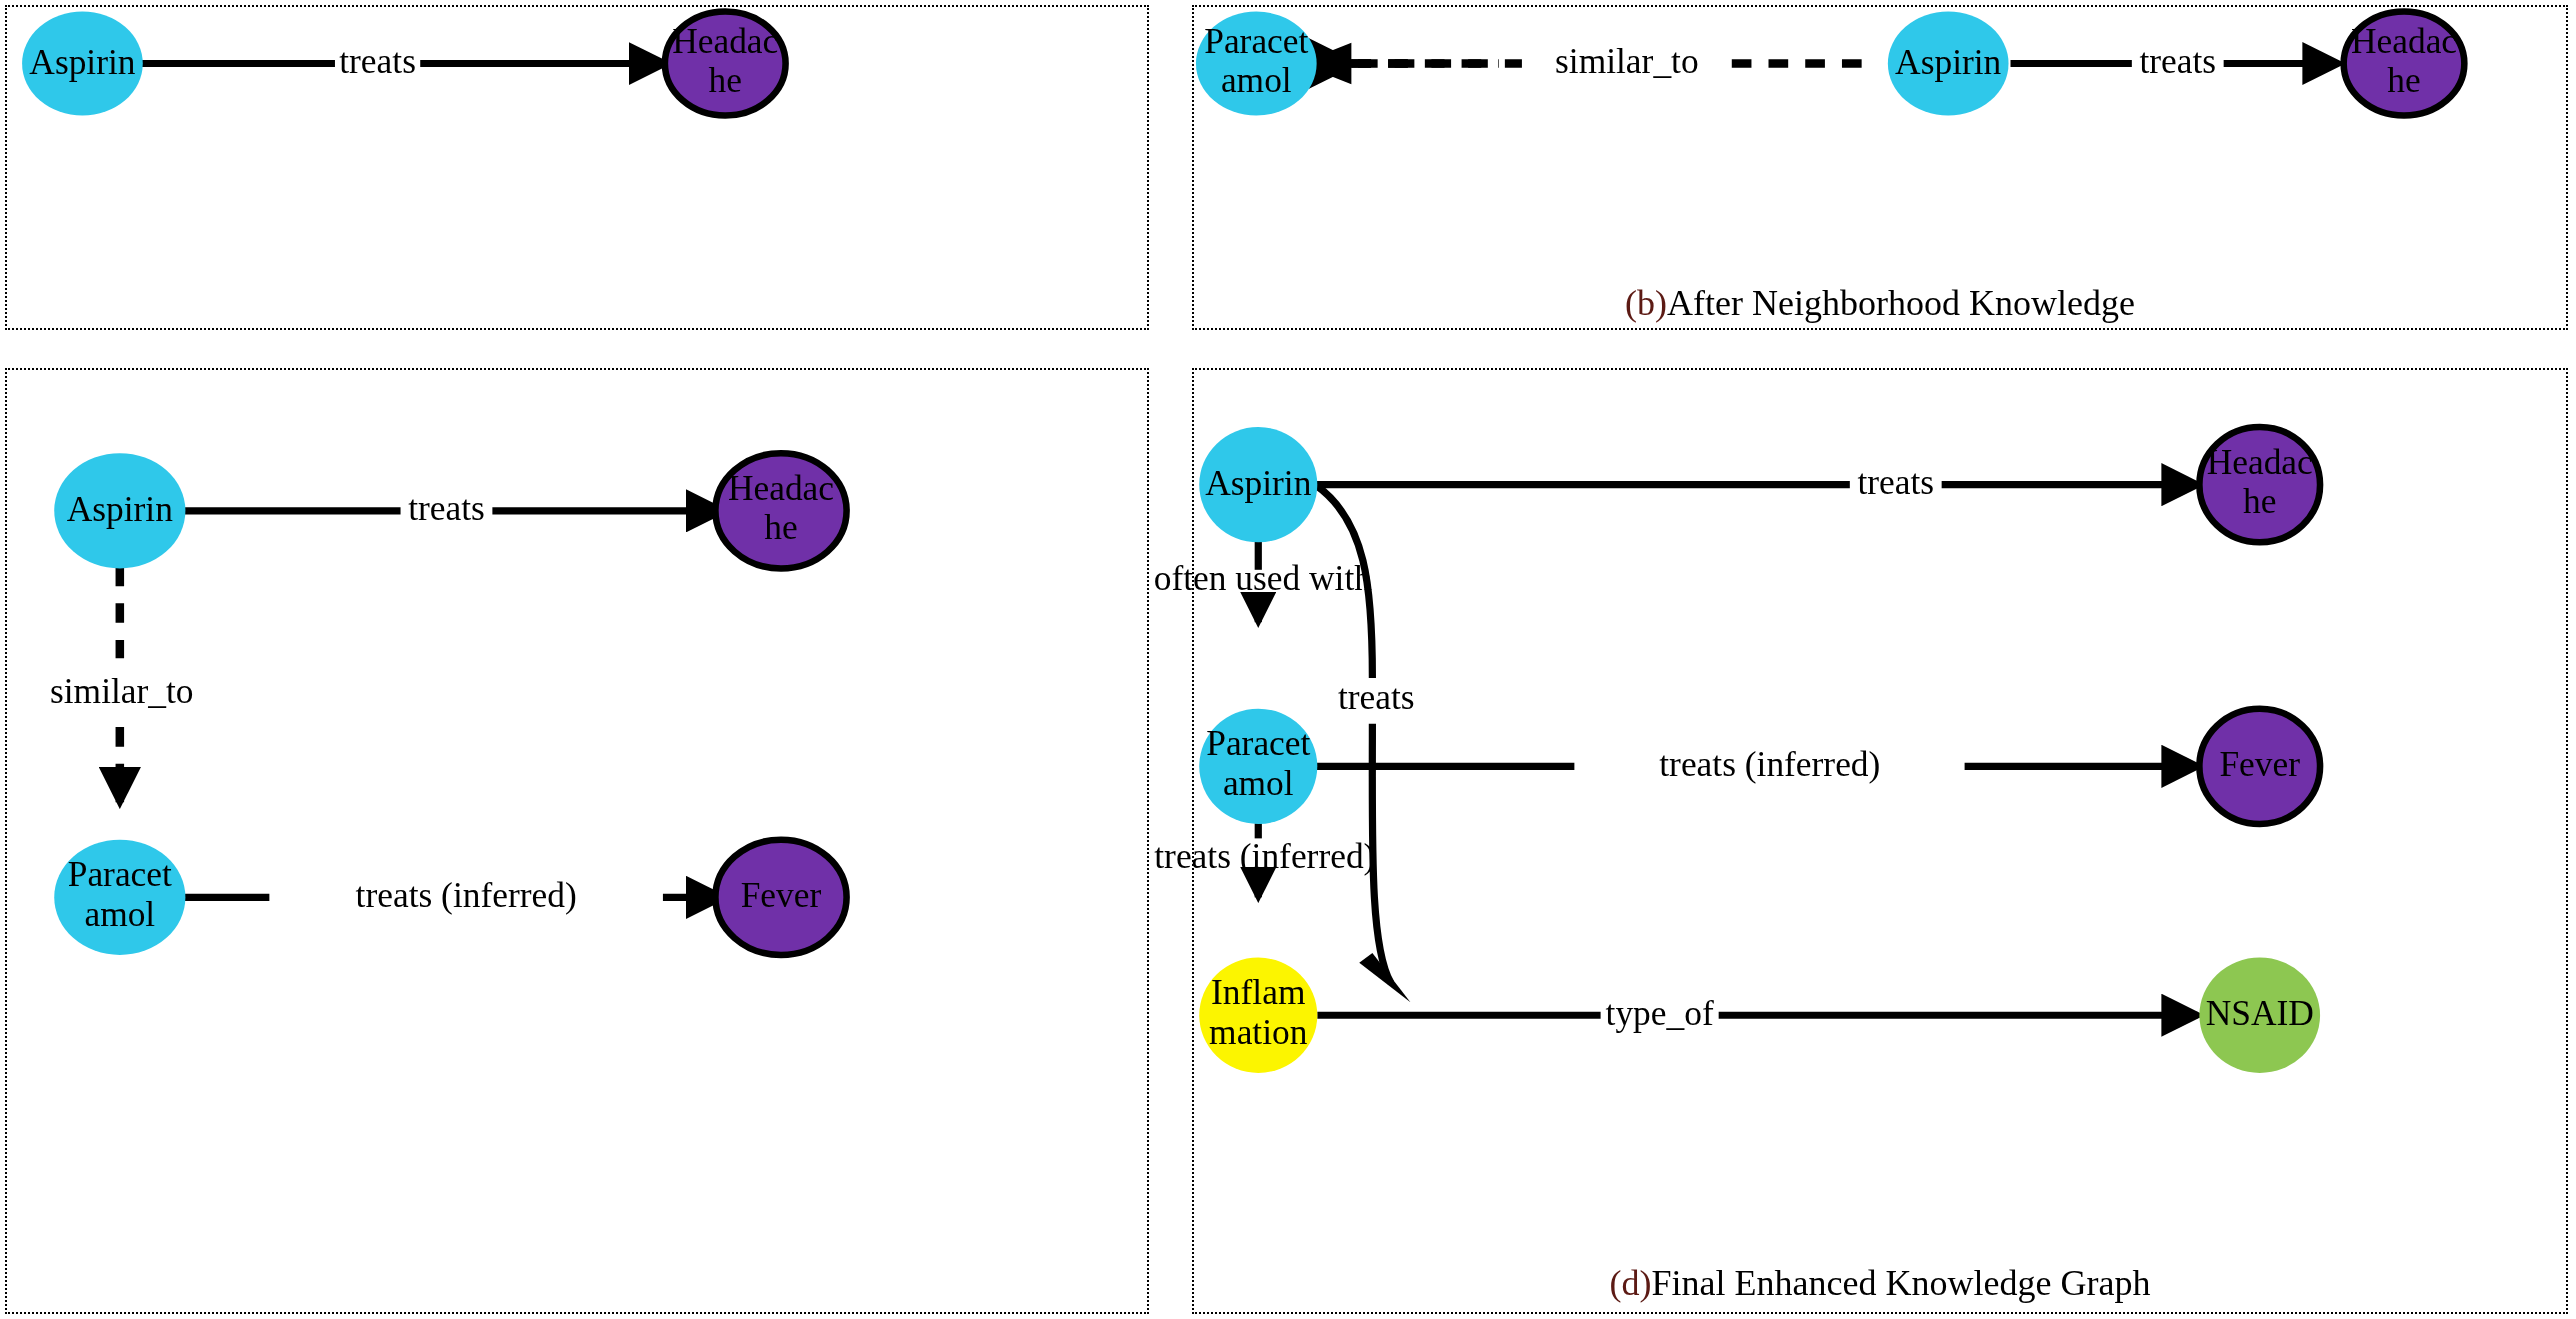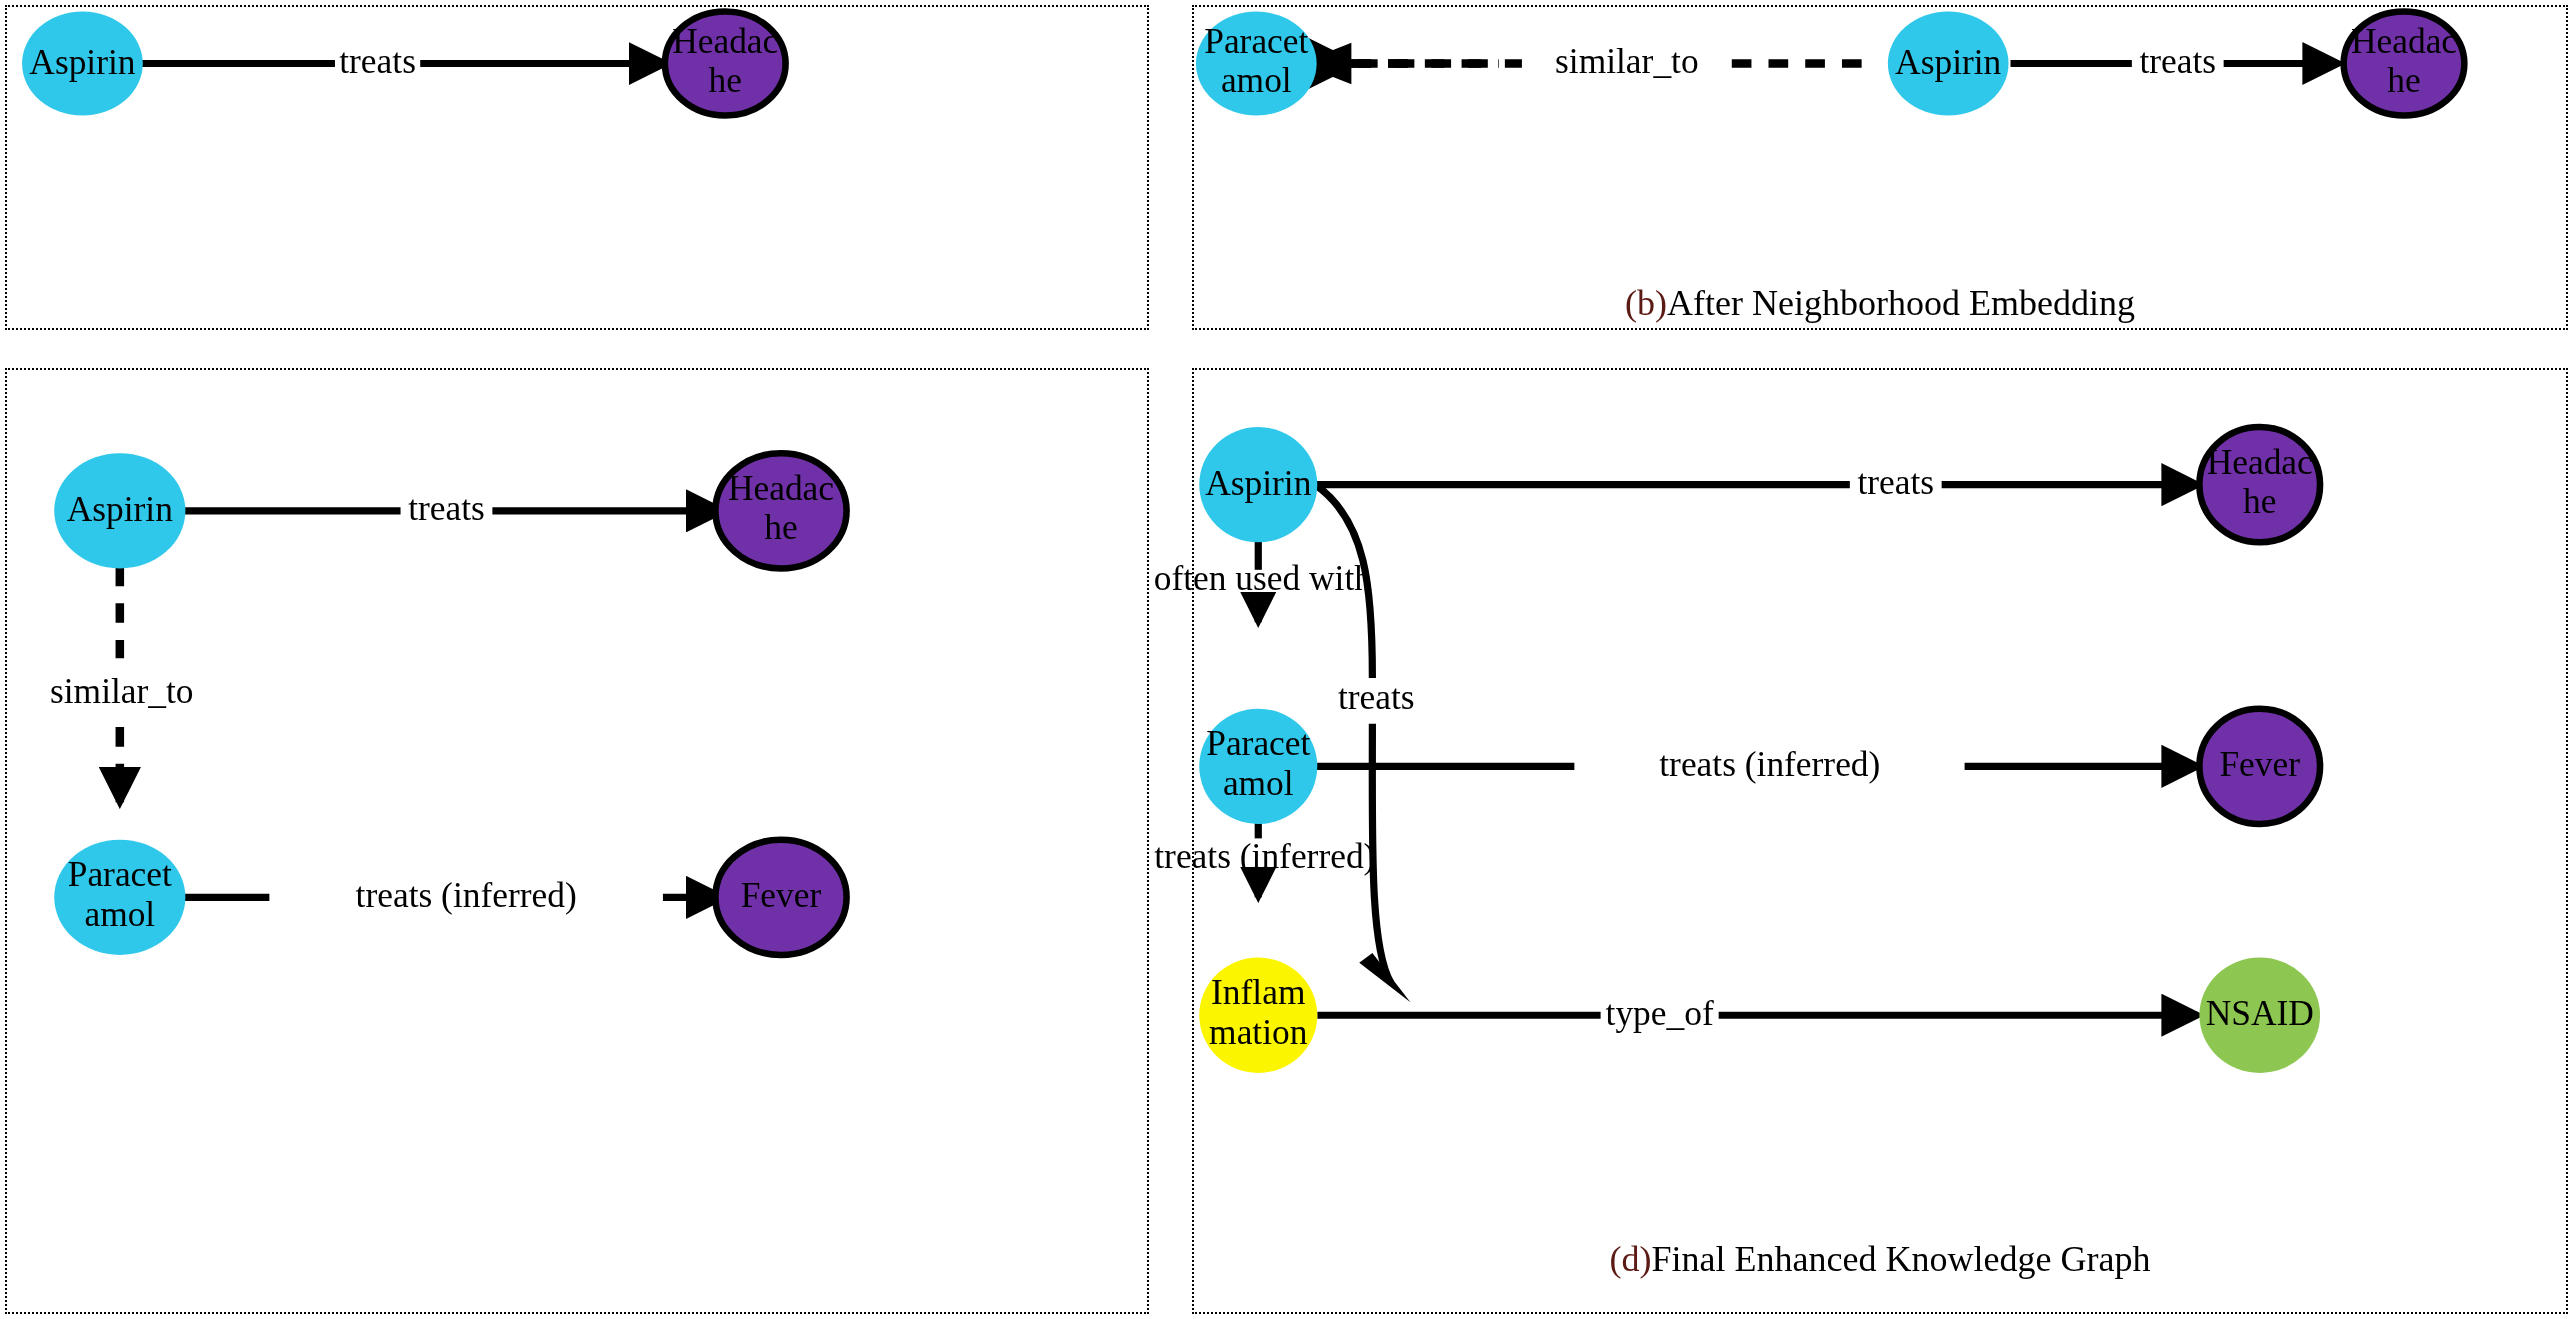--- a/index.html
+++ b/index.html
@@ -19,21 +19,21 @@
   .node-ell{stroke-width:0;}
   .node-ell.bordered{stroke:#000;stroke-width:10;}
   
   #panel-a{left:5.3px;  top:5.3px;    width:1144px; height:325px;}
   #panel-b{left:1192px;top:5.3px;   width:1376px; height:325px;}
   #panel-c{left:5.3px;  top:368px;  width:1144px; height:946px;}
   #panel-d{left:1192px;top:368px; width:1376px; height:946px;}
   #cap-a{top:275px;}
   #cap-b{top:275px;}
   #cap-c{top:892px;}
-  #cap-d{top:868px;}
+  #cap-d{top:892px;}
 </style>
 </head>
 <body>
 
 <div class="panel" id="panel-a">
   <svg viewBox="0 0 1738 494" preserveAspectRatio="none">
     <defs>
       <marker id="ar" markerWidth="6" markerHeight="6" refX="5" refY="3" orient="auto" markerUnits="strokeWidth">
         <path d="M0,0 L6,3 L0,6 z" fill="#000"></path>
       </marker>
@@ -73,21 +73,21 @@
     <text class="nlabel" x="95" y="118">amol</text>
 
     <ellipse class="node-ell" cx="1150" cy="87" rx="92" ry="80" fill="#2FC8EA"></ellipse>
     <text class="nlabel" x="1150" y="90">Aspirin</text>
 
     <ellipse class="node-ell bordered" cx="1845" cy="87" rx="92" ry="80" fill="#7030A8"></ellipse>
     <text class="nlabel" x="1845" y="58">Headac</text>
     <text class="nlabel" x="1845" y="118">he</text>
   </svg>
   <div class="cap" id="cap-b">
-    <span class="tag">(b)</span><span>After Neighborhood Embedding</span>
+    <span class="tag">(b)</span><span>After Neighborhood Knowledge</span>
   </div>
 </div>
 
 <div class="panel" id="panel-c">
   <svg viewBox="0 0 1738 1438" preserveAspectRatio="none">
 
     <line class="edge" x1="265" y1="215" x2="600" y2="215"></line>
     <line class="edge" x1="740" y1="215" x2="1090" y2="215" marker-end="url(#ar)"></line>
     <text class="elabel" x="670" y="217">treats</text>
 

